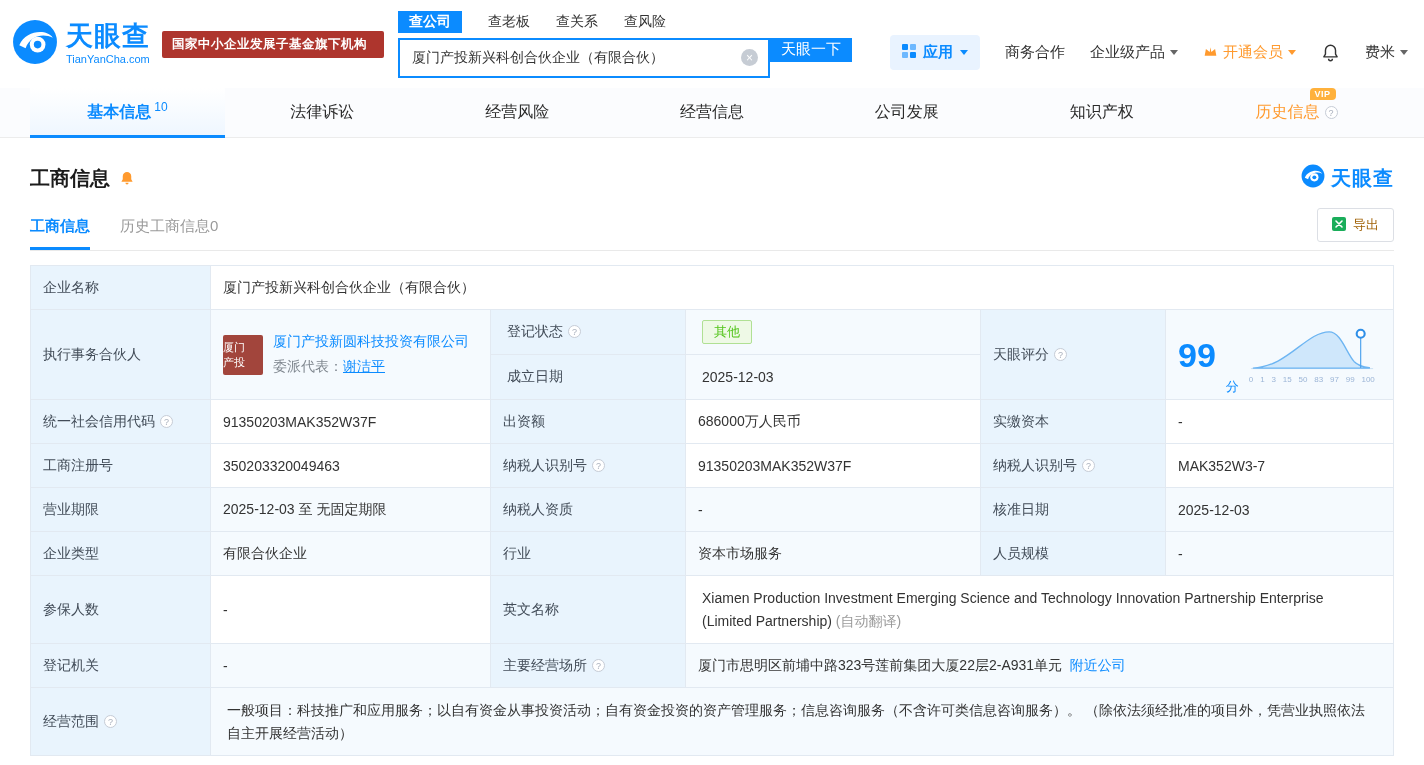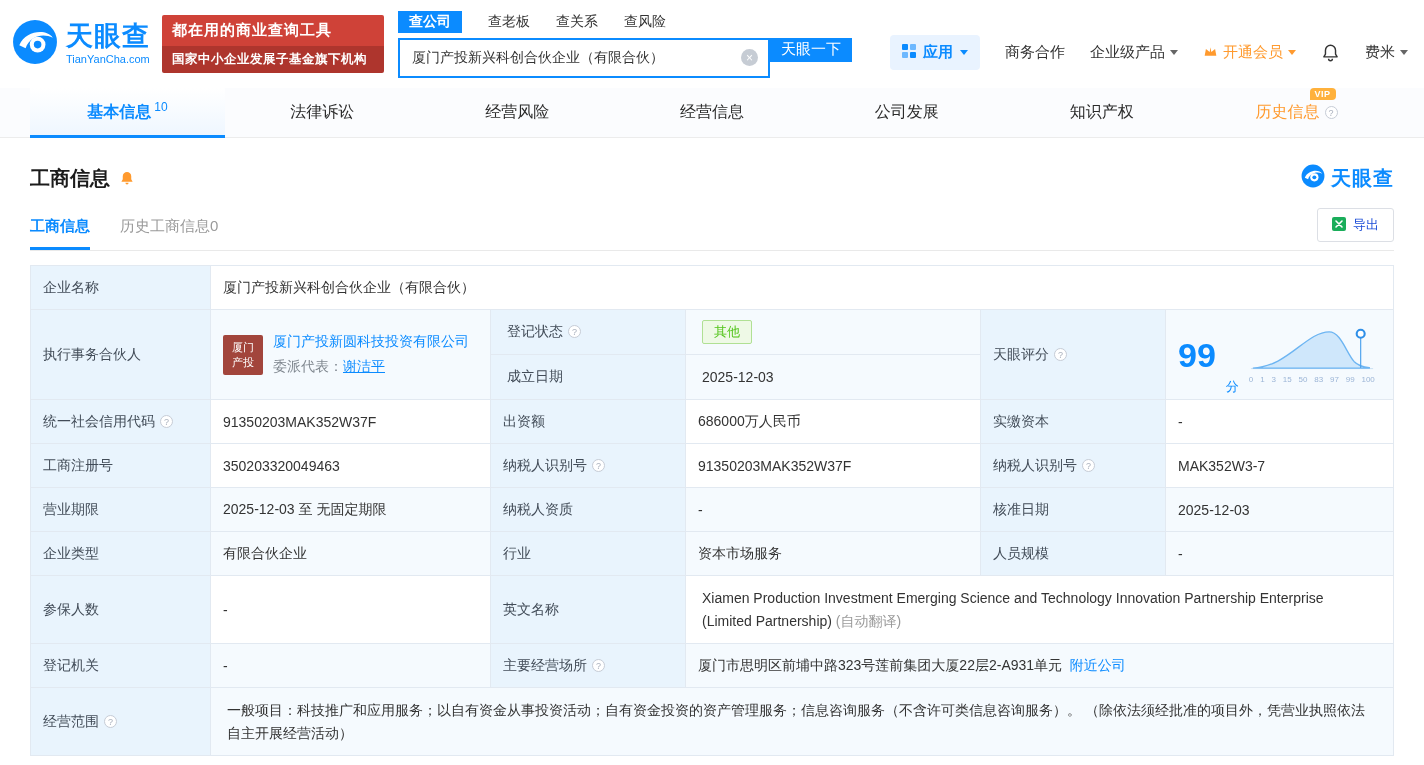--- a/index.html
+++ b/index.html
@@ -53,21 +53,21 @@
   .section-head { display:flex; align-items:center; padding: 26px 30px 0; }
   .section-title { font-size:20px; font-weight:bold; color:#1b1b1b; }
   .bell-orange { margin-left:9px; cursor:pointer; display:inline-flex; }
   .brand-right { margin-left:auto; display:flex; align-items:center; gap:6px; }
   .brand-right .btxt { font-size:20px; font-weight:bold; color:#0b8bff; letter-spacing:1px; }
 
   .subtab-row { display:flex; align-items:flex-end; margin: 16px 30px 0; border-bottom:1px solid #e9e9e9; }
   .subtab { font-size:15px; color:#9a9a9a; margin-right:30px; padding-bottom:14px; position:relative; cursor:pointer; }
   .subtab.active { color:#0b8bff; font-weight:bold; }
   .subtab.active::after { content:""; position:absolute; left:0; right:0; bottom:0; height:3px; background:#0b8bff; }
-  .export-btn { margin-left:auto; display:flex; align-items:center; gap:7px; border:1px solid #dcdfe5; border-radius:3px; padding:7px 14px; font-size:13px; color:#1d4ed8; background:#fff; margin-bottom:8px; cursor:pointer; font-family:inherit; }
+  .export-btn { margin-left:auto; display:flex; align-items:center; gap:7px; border:1px solid #dcdfe5; border-radius:3px; padding:7px 14px; font-size:13px; color:#a16207; background:#fff; margin-bottom:8px; cursor:pointer; font-family:inherit; }
 
   
   .info-table {
     margin: 14px 30px 0;
     display: grid;
     grid-template-columns: 180px 280px 195px 295px 185px 1fr;
     grid-template-rows: 44px 90px 44px 44px 44px 44px 68px 44px 68px;
     border-top: 1px solid #e2e9f1; border-left: 1px solid #e2e9f1;
     font-size: 14px; color: #333;
   }
@@ -80,21 +80,21 @@
   .statusgrid { grid-column: 3 / 5; padding:0; display:grid; grid-template-columns:195px 1fr; grid-template-rows:1fr 1fr; align-items:stretch; }
   .icell { display:flex; align-items:center; padding:0 16px; }
   .icell.l { background:#e9f4fd; color:#424c58; border-right:1px solid #e2e9f1; }
   .icell.top { border-bottom:1px solid #e2e9f1; }
   .badge-green { color:#52c41a; background:#eef9e6; border:1px solid #b0e094; padding:2px 11px; border-radius:2px; font-size:13px; }
   .blue { color:#0b8bff; cursor:pointer; }
   .ulink { color:#0b8bff; cursor:pointer; text-decoration:underline; }
   .gray-note { color:#9a9a9a; }
 
   .partner-cell { gap:10px; }
-  .p-logo { width:40px; height:40px; background:#a2453c; border-radius:2px; color:#fff; font-size:11px; line-height:1.35; display:flex; flex-direction:column; align-items:center; justify-content:center; flex:none; cursor:pointer; }
+  .p-logo { width:40px; height:40px; background:#a2453c; border-radius:2px; color:#fff; font-size:11px; line-height:1.35; display:flex; flex-direction:column; align-items:flex-start; justify-content:center; flex:none; cursor:pointer; }
   .p-lines { display:flex; flex-direction:column; gap:7px; }
   .p-delegate { font-size:14px; color:#808890; }
 
   .score-cell { gap:10px; padding-right:8px; }
   .score-num { font-size:34px; font-weight:bold; color:#0b8bff; line-height:1; }
   .score-unit { font-size:13px; color:#0b8bff; align-self:flex-end; margin-bottom:3px; }
   .score-chart { width:126px; flex:none; }
   .score-axis { display:flex; justify-content:space-between; width:126px; font-size:8px; color:#9cb5d6; margin-top:0; }
 </style>
 </head>
@@ -112,21 +112,20 @@
           <circle cx="24.5" cy="24.5" r="3.6" fill="#0b8bff"></circle>
         </svg>
       </span>
       <span>
         <span class="logo-text-cn" style="display:block;">天眼查</span>
         <span class="logo-text-en" style="display:block;">TianYanCha.com</span>
       </span>
     </div>
 
     <div class="promo">
-      <div class="promo-l1">都在用的商业查询工具</div>
       <div class="promo-l2">国家中小企业发展子基金旗下机构</div>
     </div>
 
     <div class="search-area">
       <div class="search-tabs">
         <span class="stab active">查公司</span>
         <span class="stab">查老板</span>
         <span class="stab">查关系</span>
         <span class="stab">查风险</span>
       </div>

